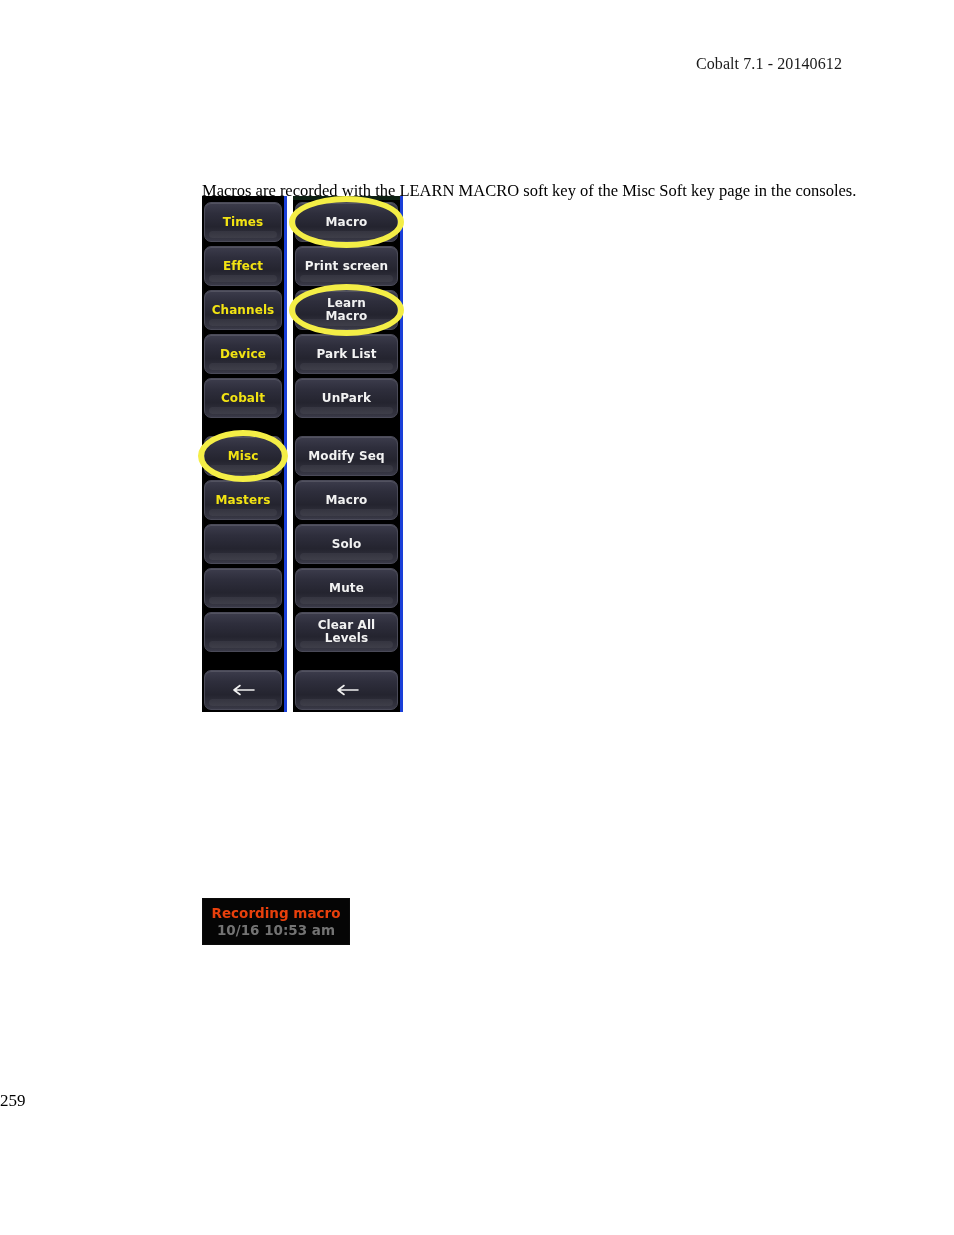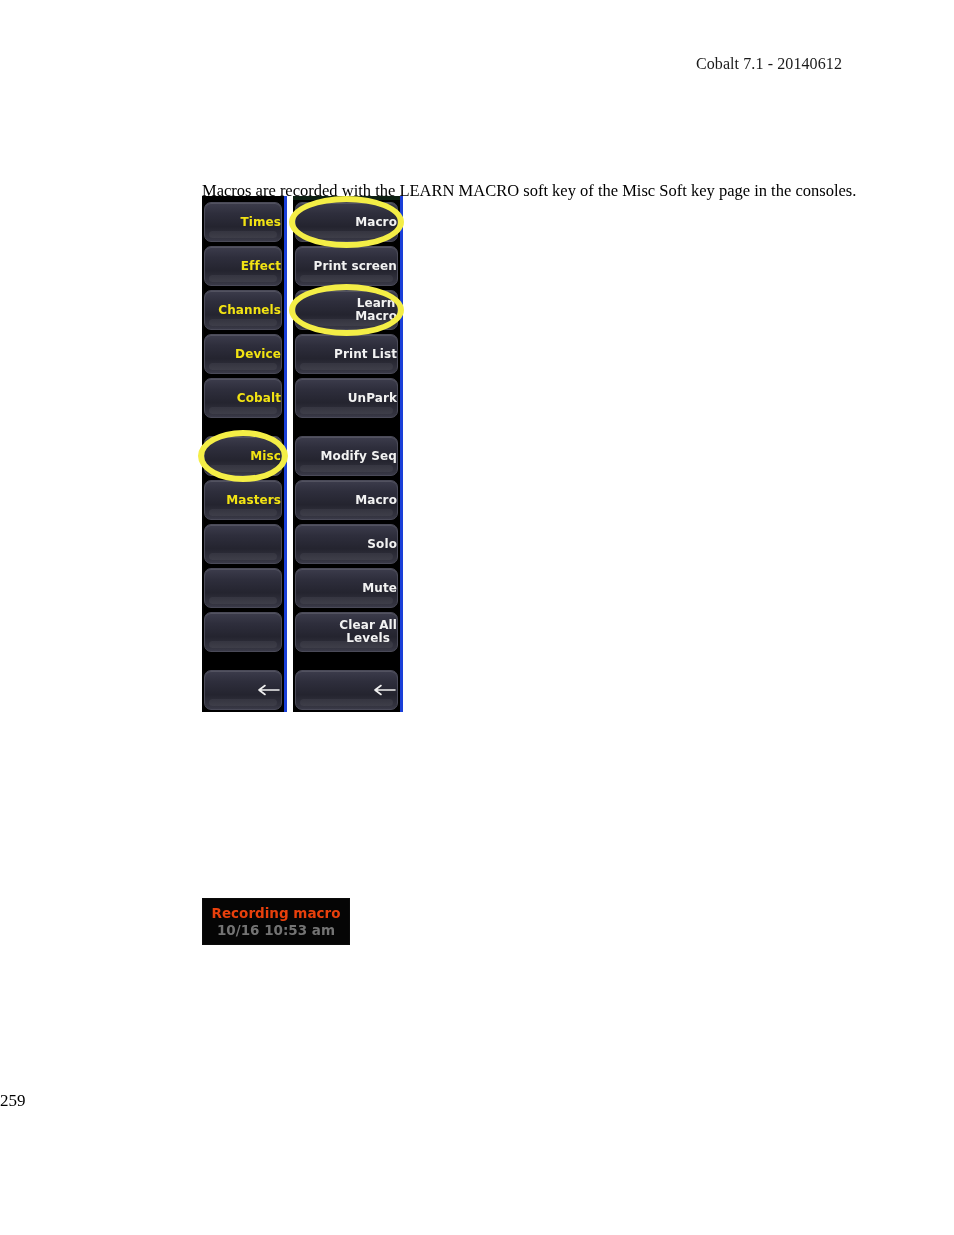--- a/index.html
+++ b/index.html
@@ -81,21 +81,21 @@
 
   .key-btn {
     position: relative;
     height: 40px;
     border-radius: 7px;
     background: linear-gradient(180deg, #3c3c4c 0%, #2e2e3c 28%, #24242f 62%, #33333f 92%, #3a3a48 100%);
     border: 1px solid #4a4a58;
     box-shadow: inset 0 1px 0 rgba(255,255,255,0.12);
     display: flex;
     align-items: center;
-    justify-content: flex-end;
+    justify-content: center;
     text-align: center;
     box-sizing: border-box;
     overflow: hidden;
   }
   .key-btn::after {
     content: "";
     position: absolute;
     left: 4px; right: 4px; bottom: 3px;
     height: 7px;
     border-radius: 4px;
@@ -285,21 +285,21 @@
     <div class="key-slot">
       <div class="key-btn">
         <span class="key-label">Learn
 Macro</span>
       </div>
       <div class="highlight-ellipse"></div>
     </div>
 
     <div class="key-slot">
       <div class="key-btn">
-        <span class="key-label">Print List</span>
+        <span class="key-label">Park List</span>
       </div>
     </div>
 
     <div class="key-slot">
       <div class="key-btn">
         <span class="key-label">UnPark</span>
       </div>
     </div>
 
     <div class="key-gap"></div>

